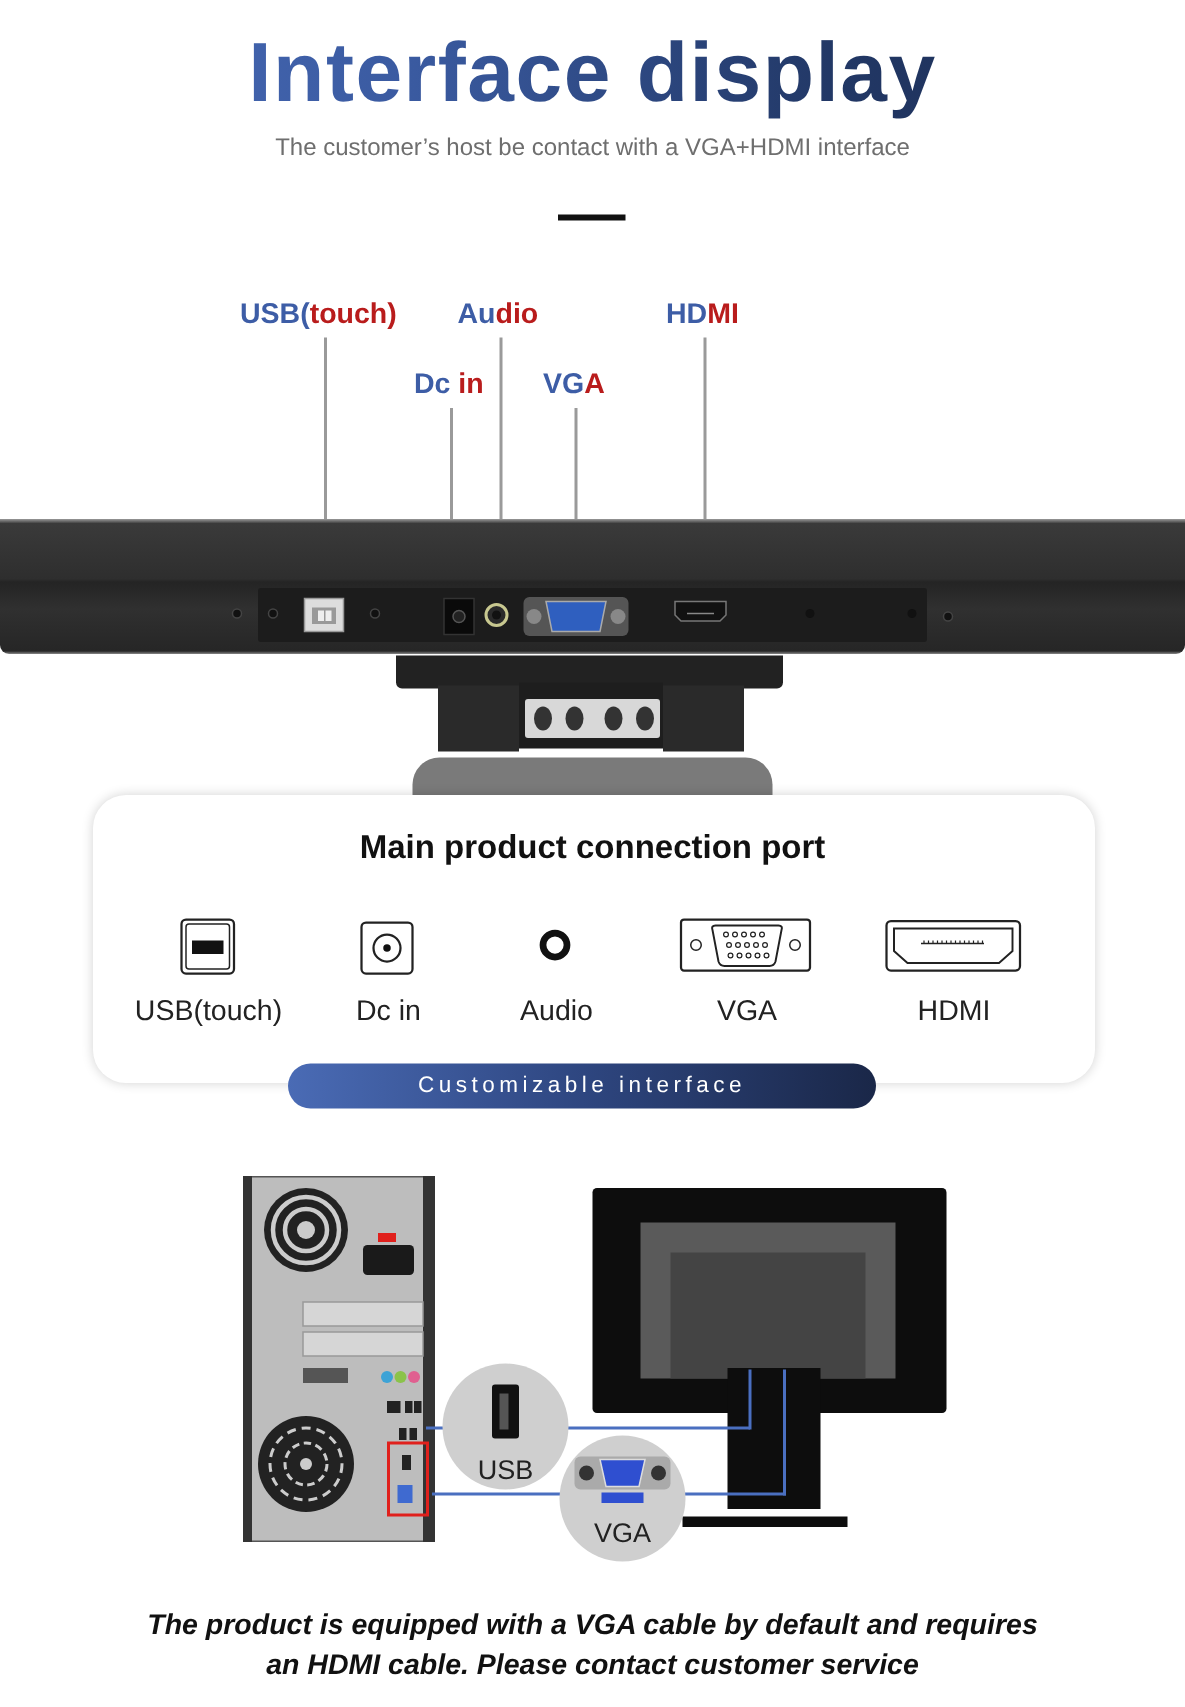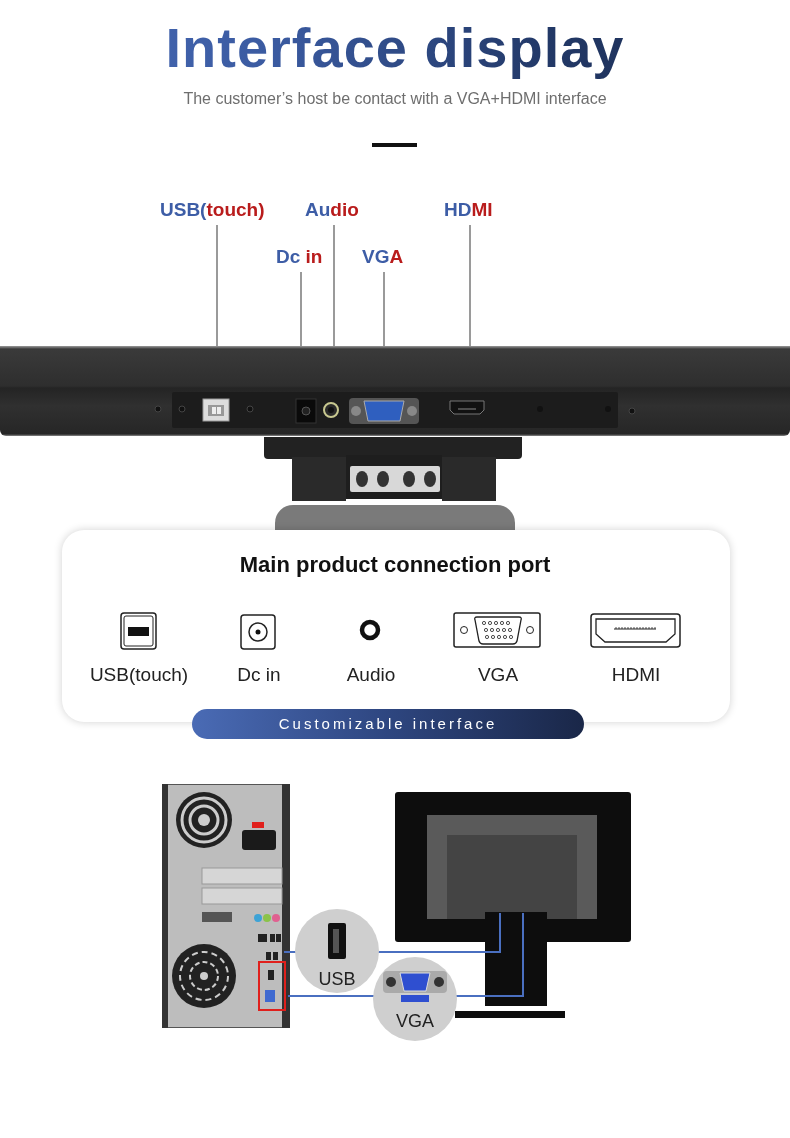--- a/index.html
+++ b/index.html
@@ -235,13 +235,15 @@
     <rect x="10" y="14" width="64" height="22" rx="4" fill="#aaa"></rect>
     <circle cx="18" cy="25" r="5" fill="#333"></circle>
       <circle cx="66" cy="25" r="5" fill="#333"></circle>
     <path d="M27 16 L57 16 L53 34 L31 34 Z" fill="#2f4fd0" stroke="#ddd"></path>
     <rect x="28" y="38" width="28" height="7" fill="#2f4fd0"></rect>
   </svg>
   <div class="bubble-label">VGA</div>
 </div>
 
 <div class="abs footer">
+  <div>The product is equipped with a VGA cable by default and requires</div>
+  <div>an HDMI cable. Please contact customer service</div>
 </div>
 
 </body></html>

